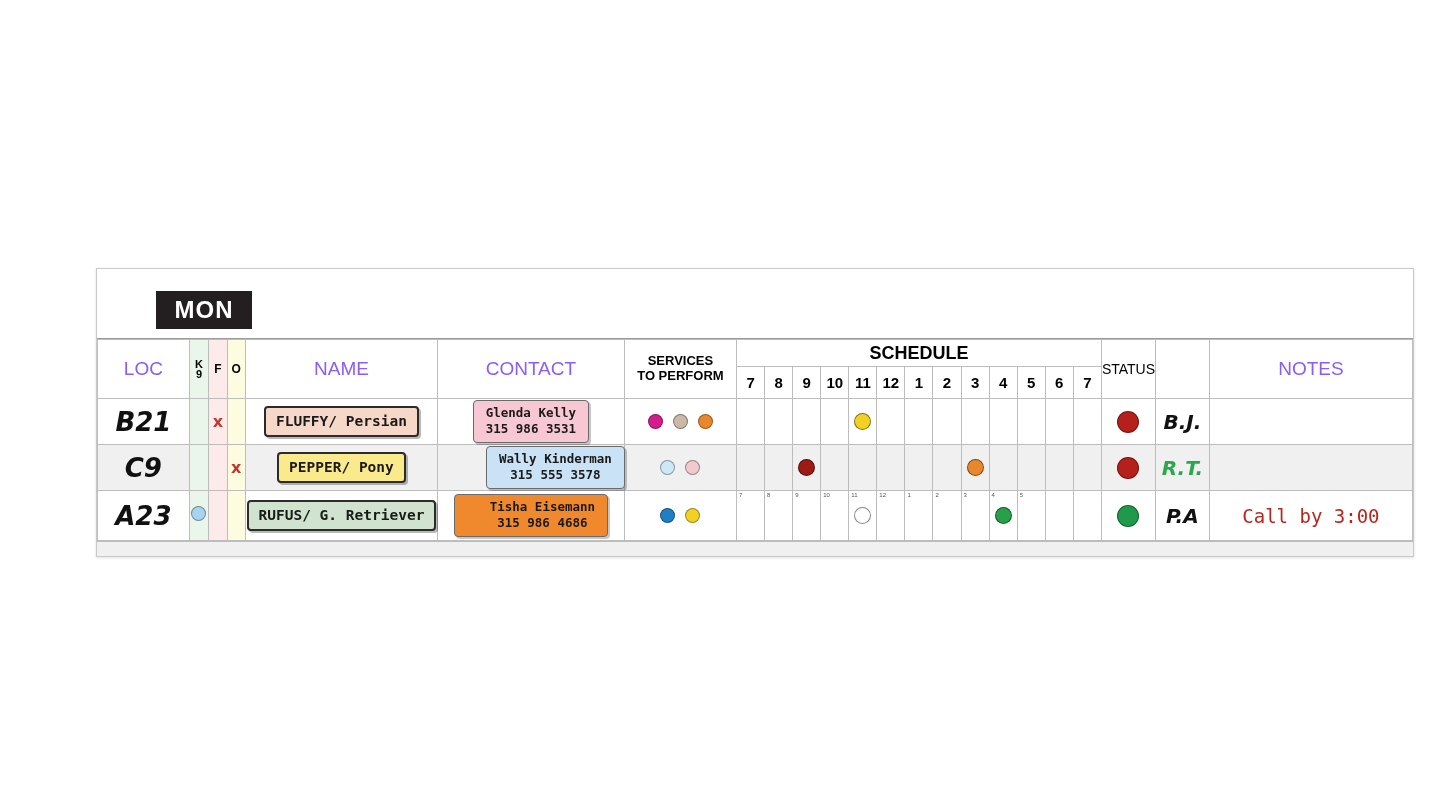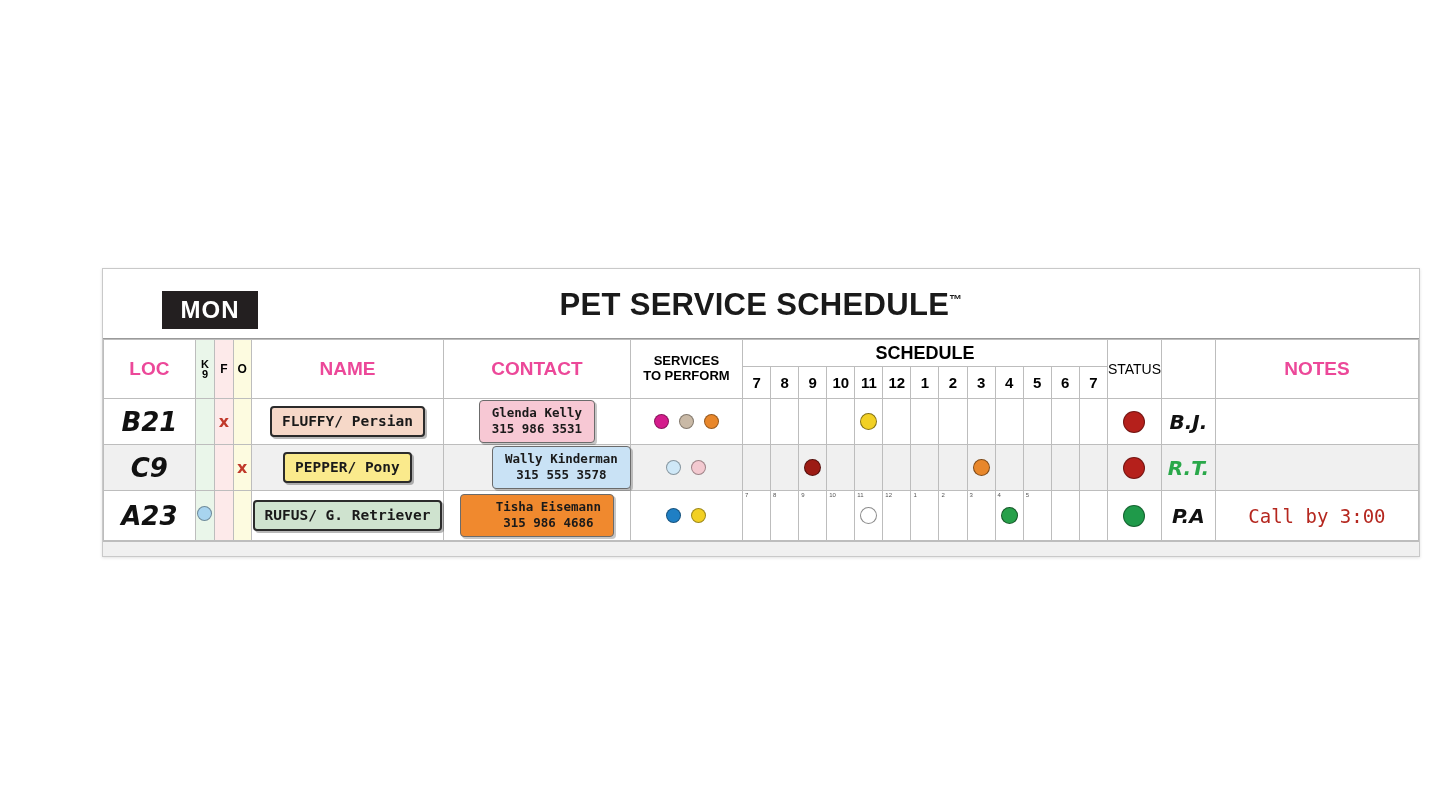--- a/index.html
+++ b/index.html
@@ -7,21 +7,21 @@
     padding: 0;
     background: #ffffff;
     width: 1440px;
     height: 810px;
     overflow: hidden;
     font-family: "Liberation Sans", sans-serif;
   }
 
   .sheet {
     position: absolute;
-    left: 102px;
+    left: 96px;
     top: 268px;
     width: 1318px;
     background: #ffffff;
     border: 1px solid #c9c9c9;
     box-shadow: 0 1px 3px rgba(0,0,0,0.12);
     box-sizing: border-box;
   }
 
   
   .titlebar {
@@ -71,22 +71,22 @@
   table.grid td, table.grid th {
     border: 1px solid #bdbdbd;
     padding: 0;
     vertical-align: middle;
     text-align: center;
   }
 
   
   .hdr-cell {
     font-size: 19px;
-    font-weight: bold;
-    color: #ec4899;
+    font-weight: normal;
+    color: #8b5cf6;
     height: 58px;
   }
   .hdr-small {
     font-size: 13px;
     font-weight: bold;
     line-height: 1.12;
   }
   .hdr-k9 {
     font-size: 11px;
     font-weight: bold;
@@ -222,23 +222,20 @@
     border-top: 1px solid #bdbdbd;
   }
 </style>
 </head>
 <body>
 
 <div class="sheet">
 
   <div class="titlebar">
     <div class="day-badge">MON</div>
-    <div class="sheet-title">
-      <span>PET SERVICE SCHEDULE</span><span class="tm">™</span>
-    </div>
   </div>
 
   <table class="grid">
     <colgroup>
       <col style="width:85px">
       <col style="width:18px">
       <col style="width:17px">
       <col style="width:17px">
       <col style="width:178px">
       <col style="width:173px">

